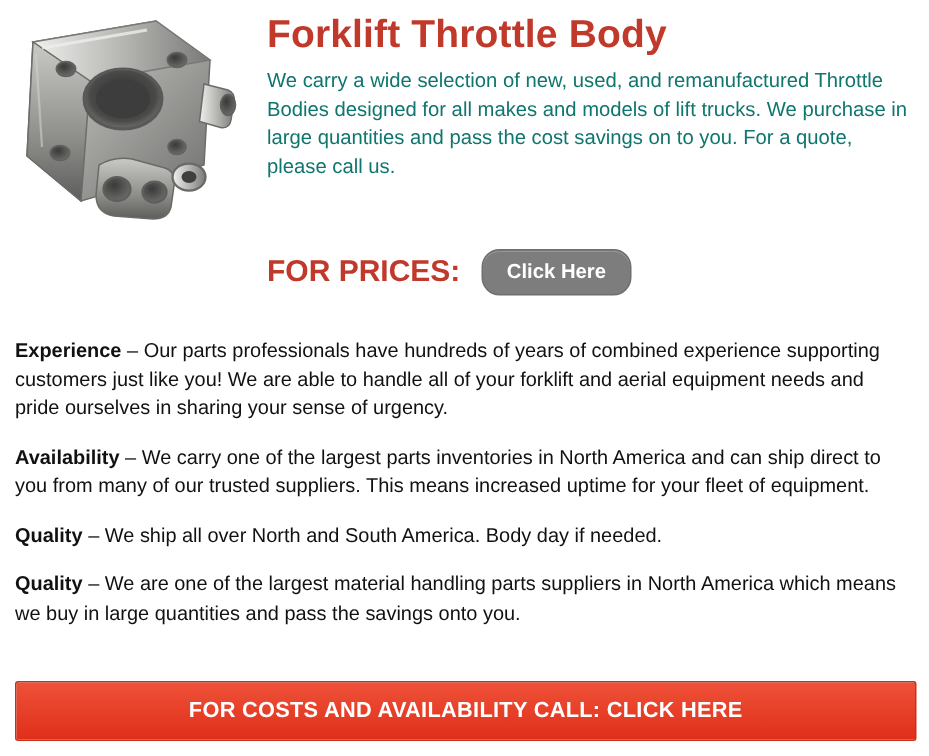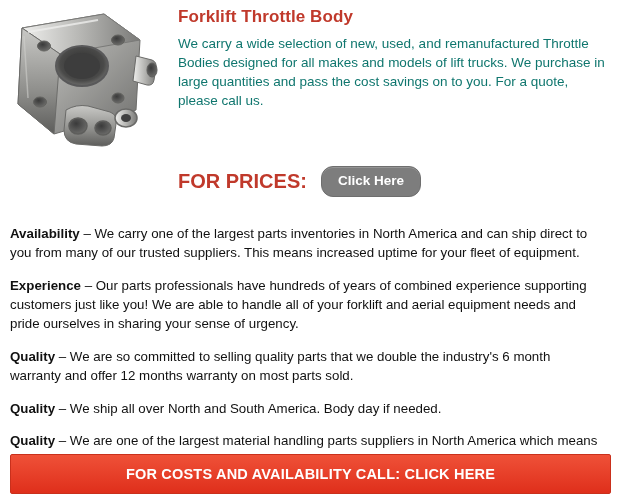--- a/index.html
+++ b/index.html
@@ -33,21 +33,21 @@
     flex: 0 0 160px;
     position: relative;
   }
   .header-text {
     flex: 1 1 auto;
     padding-left: 10px;
     padding-top: 2px;
   }
   .page-title {
     color: #c0392b;
-    font-size: 17px;
+    font-size: 26px;
     font-weight: bold;
     margin: 0 0 7px 0;
     line-height: 1.1;
     letter-spacing: .1px;
   }
   .intro {
     font-size: 13.5px;
     line-height: 1.42;
     margin: 0;
     color: #0f766e;
@@ -192,30 +192,27 @@
   </div>
 
   <div class="prices-row">
     <div class="prices-label">FOR PRICES:</div>
     <button class="click-here-btn">Click Here</button>
   </div>
 
   <div class="sections">
 
     <p class="section">
+      <span class="section-term">Experience</span><span> – Our parts professionals have hundreds of years of combined experience supporting customers just like you!  We are able to handle all of your forklift and aerial equipment needs and pride ourselves in sharing your sense of urgency.</span>
+    </p>
+
+    <p class="section">
       <span class="section-term">Availability</span><span> – We carry one of the largest parts inventories in North America and can ship direct to you from many of our trusted suppliers.  This means increased uptime for your fleet of equipment.</span>
     </p>
 
-    <p class="section">
-      <span class="section-term">Experience</span><span> – Our parts professionals have hundreds of years of combined experience supporting customers just like you!  We are able to handle all of your forklift and aerial equipment needs and pride ourselves in sharing your sense of urgency.</span>
-    </p>
-
-    <p class="section">
-      <span class="section-term">Quality</span><span> – We are so committed to selling quality parts that we double the industry's 6 month warranty and offer 12 months warranty on most parts sold.</span>
-    </p>
 
     <p class="section">
       <span class="section-term">Quality</span><span> – We ship all over North and South America.  Body day if needed.</span>
     </p>
 
     <p class="section">
       <span class="section-term">Quality</span><span> – We are one of the largest material handling parts suppliers in North America which means we buy in large quantities and pass the savings onto you.</span>
     </p>
 
   </div>

